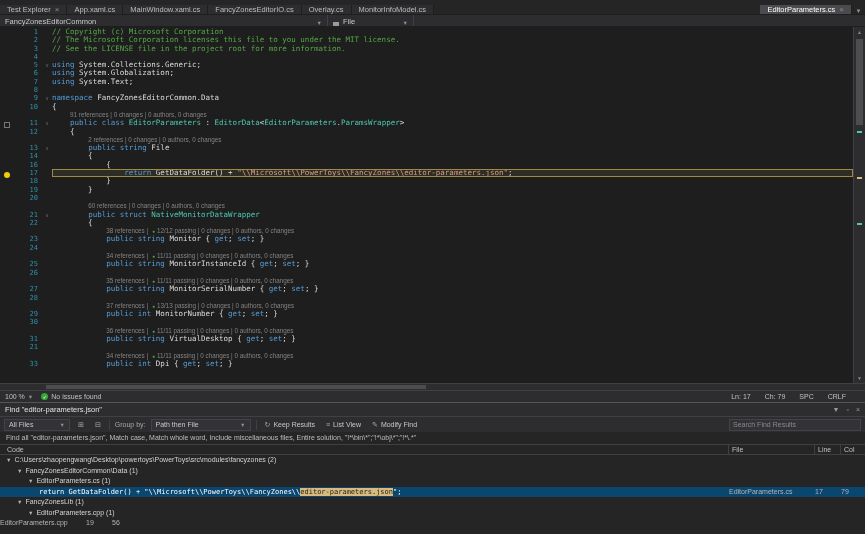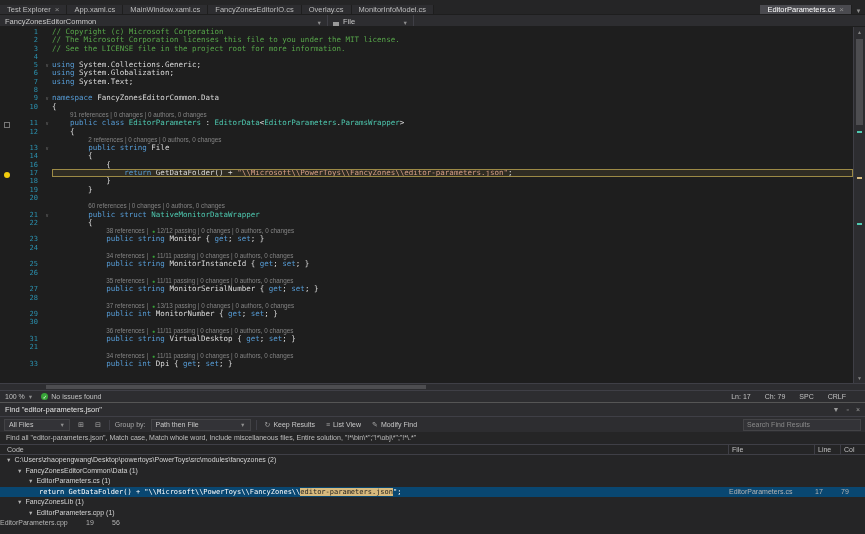--- a/index.html
+++ b/index.html
@@ -65,21 +65,21 @@
   
   .findpanel{height:132px;background:var(--panel);border-top:1px solid #555;display:flex;flex-direction:column;flex:none}
   .fp-header{height:13px;display:flex;align-items:center;padding:0 5px;color:#e2e2e2;background:var(--chrome);font-size:7.5px;flex:none}
   .fp-header-icons{margin-left:auto;display:flex;gap:7px;color:#9a9a9a;font-size:7px}
   .fp-toolbar{height:16px;display:flex;align-items:center;gap:5px;padding:0 4px;background:var(--chrome);border-top:1px solid var(--border);font-size:7px;color:#c8c8c8;flex:none}
   .dd{background:#333337;border:1px solid #434346;height:12px;display:flex;align-items:center;padding:0 4px;gap:4px;color:#c8c8c8}
   .tbtn{display:flex;align-items:center;gap:3px;padding:0 3px;white-space:nowrap}
   .icon-box{color:#a8a8a8;font-size:7px}
   .tsep{width:1px;height:10px;background:var(--border)}
   .tlabel{color:#a8a8a8}
-  .fsearch{margin-left:auto;width:118px;height:12px;background:#333337;border:1px solid #434346;color:#c8c8c8;font-size:7px;padding:0 3px;font-family:"Liberation Sans",sans-serif;outline:none}
+  .fsearch{margin-left:auto;width:132px;height:12px;background:#333337;border:1px solid #434346;color:#c8c8c8;font-size:7px;padding:0 3px;font-family:"Liberation Sans",sans-serif;outline:none}
   .fsearch::placeholder{color:#8a8a8a}
   .fp-summary{height:12px;line-height:12px;padding:0 6px;color:#bdbdbd;white-space:nowrap;font-size:7px;overflow:hidden;flex:none}
   .fp-cols{height:11px;display:flex;align-items:center;border-top:1px solid var(--border);border-bottom:1px solid var(--border);color:#c0c0c0;font-size:7px;flex:none}
   .fc-code{flex:1;padding-left:7px;border-right:1px solid var(--border);height:100%;line-height:10px}
   .fc-file{width:86px;padding-left:3px;border-right:1px solid var(--border);height:100%;line-height:10px}
   .fc-line{width:26px;padding-left:3px;border-right:1px solid var(--border);height:100%;line-height:10px}
   .fc-col{width:24px;padding-left:3px;height:100%;line-height:10px}
   .flist{flex:1;overflow:hidden}
   .frow{display:flex;height:10.5px;line-height:10.5px;align-items:center;font-size:7px;color:#d4d4d4}
   .fsel{background:var(--selection);color:#fff}

